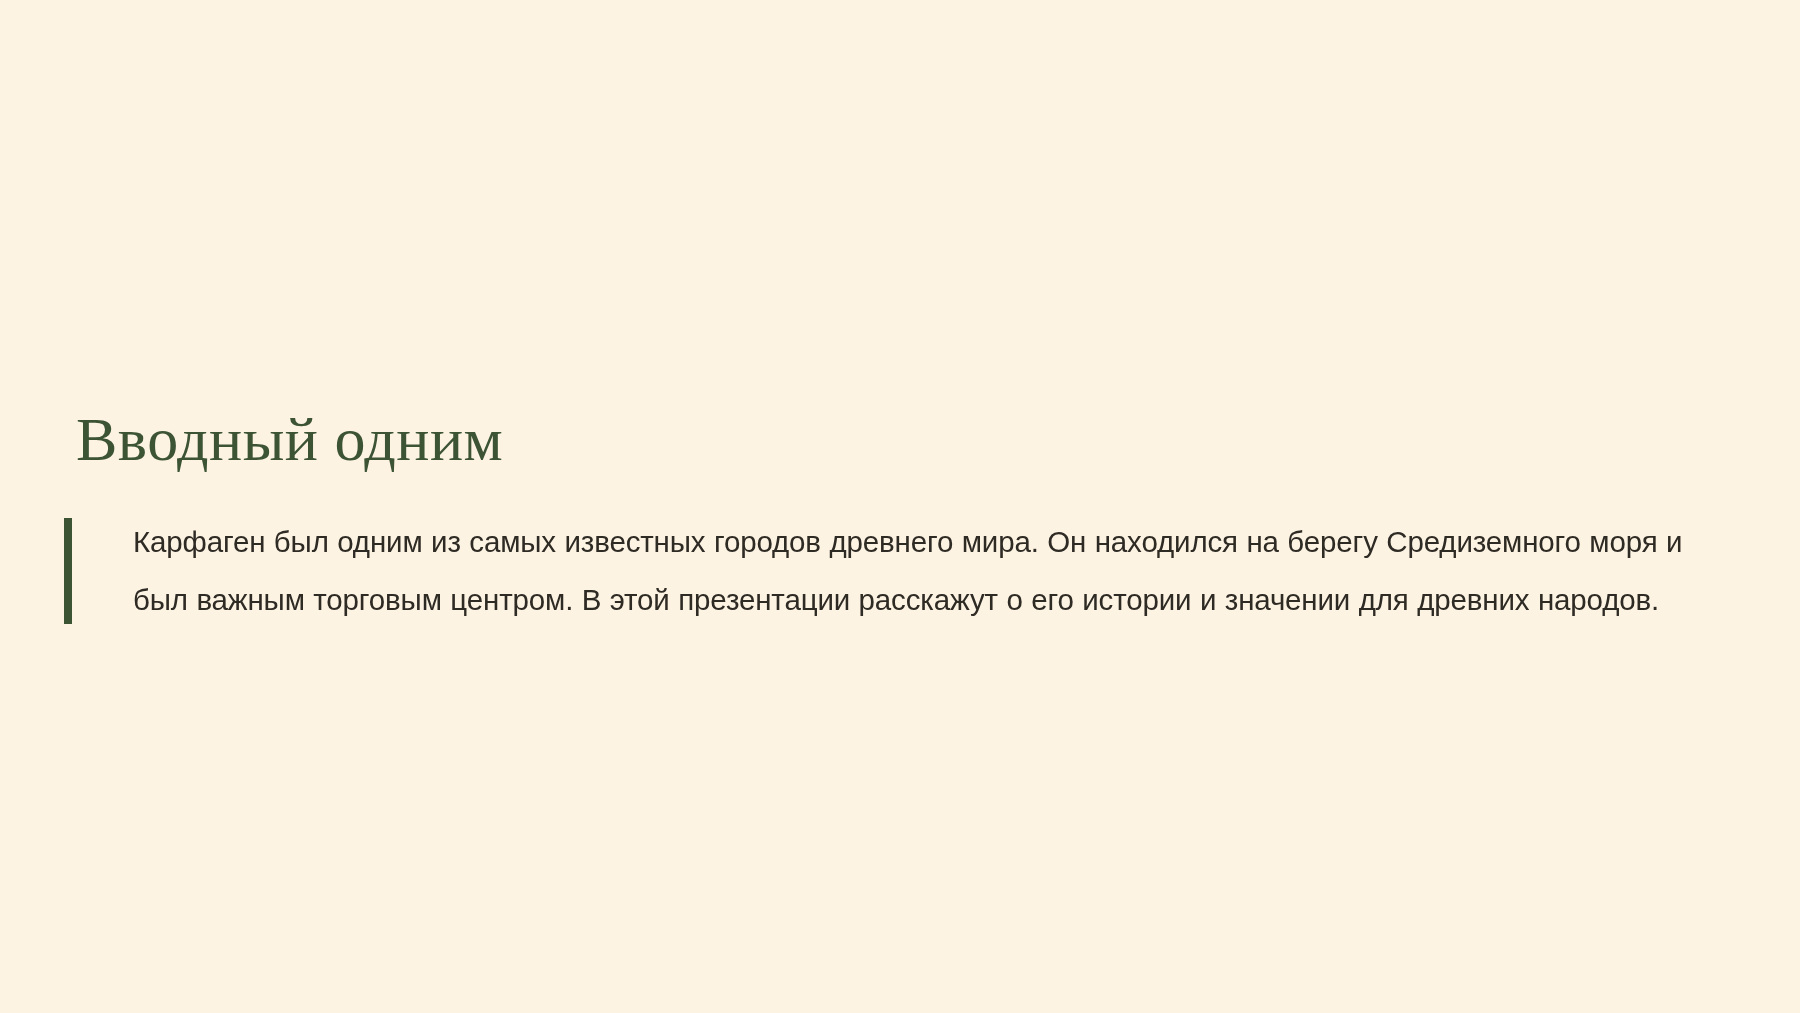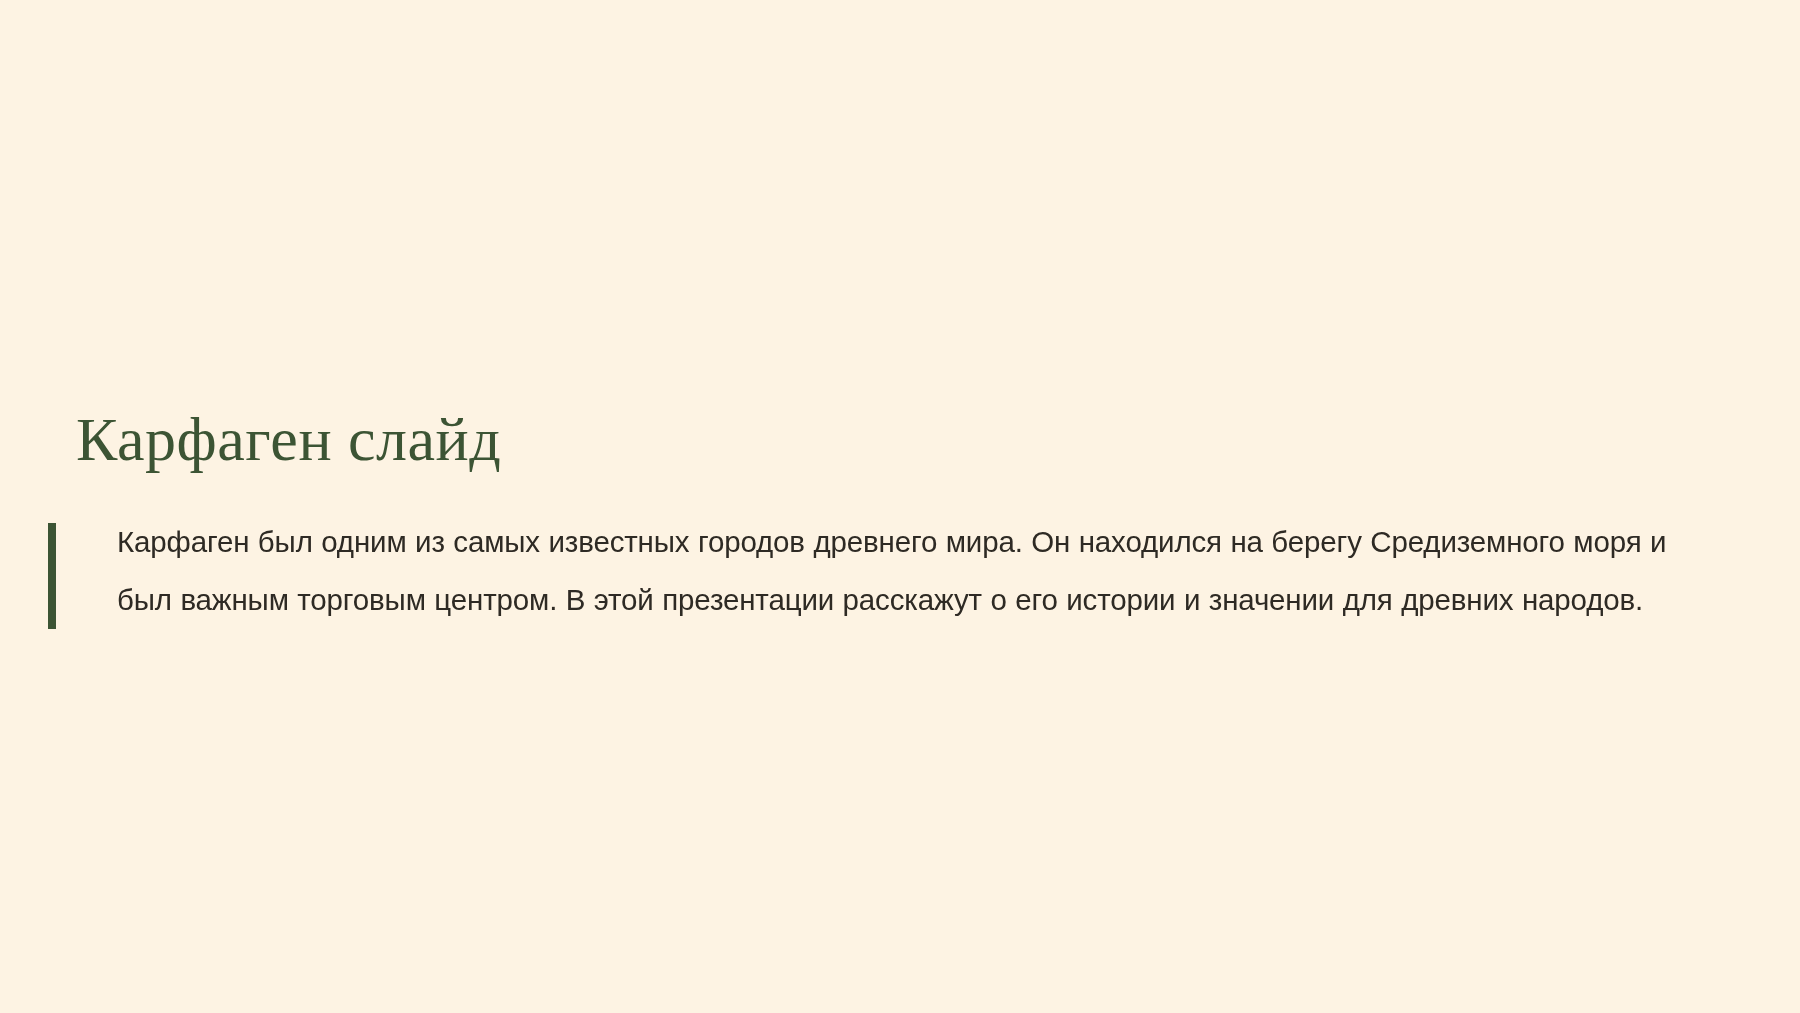--- a/index.html
+++ b/index.html
@@ -34,25 +34,25 @@
     line-height: 70px;
     font-weight: 400;
     letter-spacing: 0.5px;
     color: #3C5434;
     white-space: nowrap;
   }
 
   
   .body-block {
     position: absolute;
-    left: 48px;
+    left: 64px;
     top: 512px;
     width: 1672px;
     display: flex;
-    align-items: flex-end;
+    align-items: center;
   }
 
   .accent-bar {
     flex: 0 0 auto;
     width: 8px;
     min-height: 106px;
     background: #3C5434;
     border-radius: 0;
   }
 
@@ -72,21 +72,21 @@
     letter-spacing: -0.15px;
     text-align: left;
     word-spacing: 0.5px;
   }
 </style>
 </head>
 <body>
 
 <div class="slide">
 
-  <h1 class="slide-title">Карфаген слайд</h1>
+  <h1 class="slide-title">Вводный одним</h1>
 
   <div class="body-block">
     <div class="accent-bar"></div>
     <div class="body-text-wrap">
       <p class="body-text">Карфаген был одним из самых известных городов древнего мира. Он находился на берегу Средиземного моря и был важным торговым центром. В этой презентации расскажут о его истории и значении для древних народов.</p>
     </div>
   </div>
 
 </div>
 

